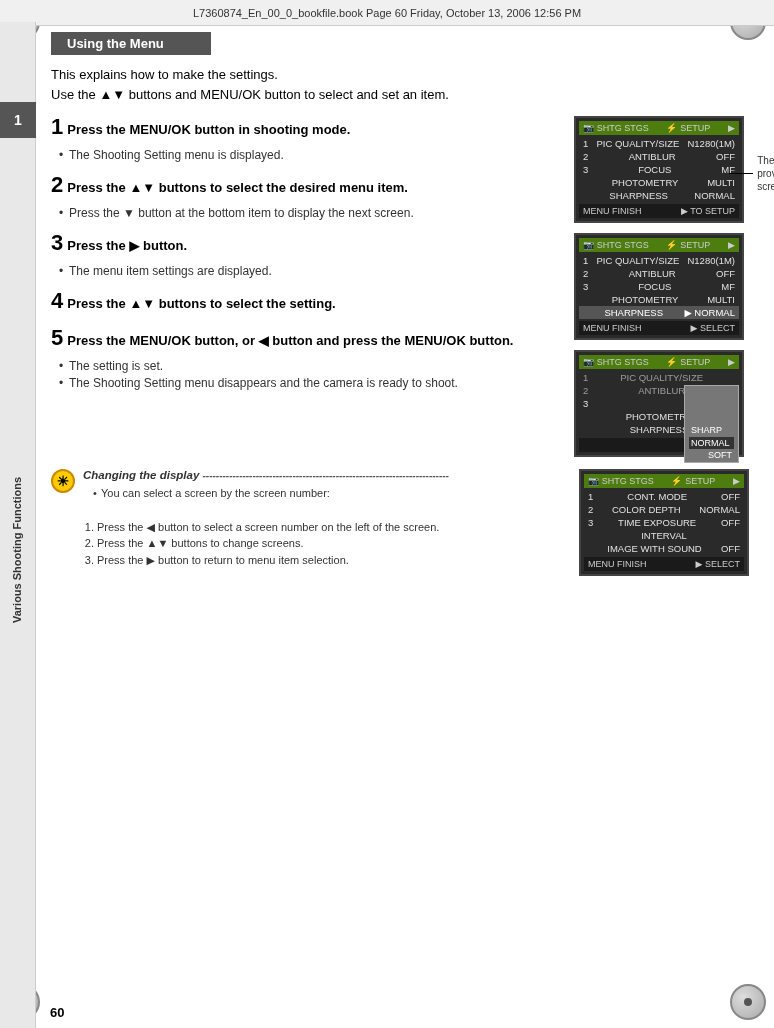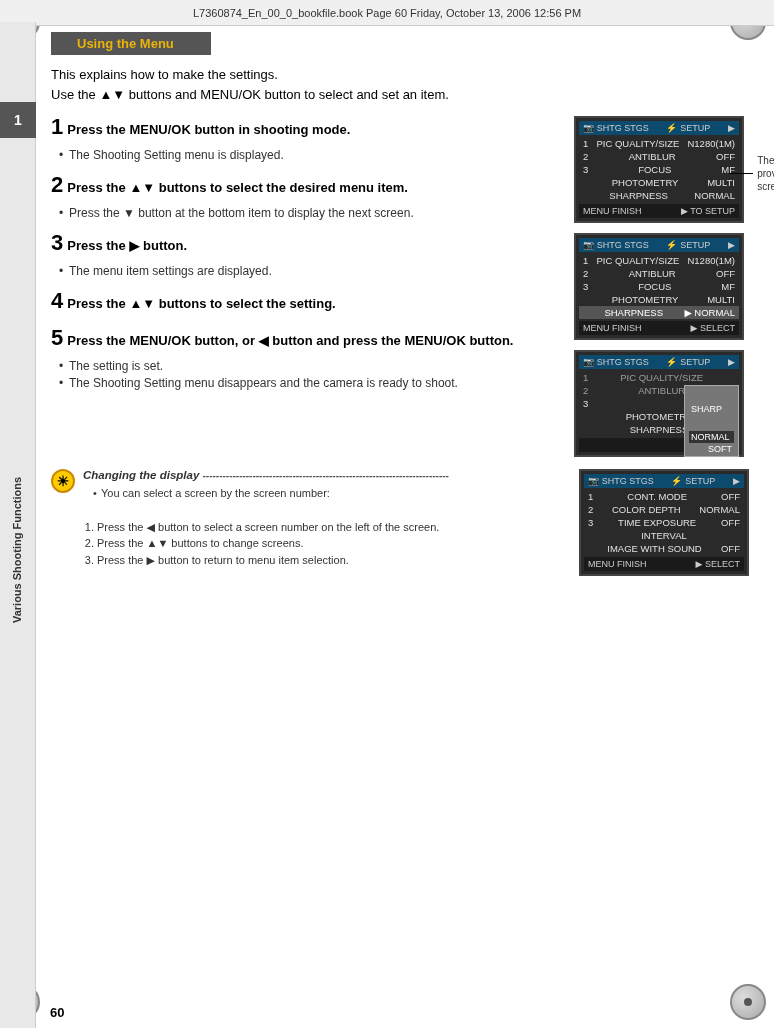--- a/index.html
+++ b/index.html
@@ -113,24 +113,24 @@
       left: 36px;
       top: 22px;
       right: 0;
       bottom: 0;
       padding: 10px 20px 10px 15px;
     }
 
     
     .section-title {
       background: #555;
-      color: #eab308;
+      color: #ffffff;
       font-size: 13px;
       font-weight: bold;
-      padding: 4px 26px;
+      padding: 4px 16px;
       margin-bottom: 10px;
       display: inline-block;
       width: 160px;
     }
 
     .intro-text {
       font-size: 13px;
       color: #000;
       line-height: 1.5;
       margin-bottom: 12px;
@@ -179,21 +179,21 @@
       border: 2px solid #444;
       font-size: 10px;
       color: #e0e0e0;
       padding: 3px;
     }
 
     .cam-header {
       display: flex;
       justify-content: space-between;
       align-items: center;
-      background: #0c4a6e;
+      background: #4d7c0f;
       padding: 2px 4px;
       margin-bottom: 2px;
       color: #ccc;
       font-size: 9px;
     }
 
     .cam-row {
       display: flex;
       justify-content: space-between;
       padding: 1px 4px;
@@ -508,21 +508,21 @@
           <div class="cam-row cam-row-dimmed">
             <span>2</span>
               <span>ANTIBLUR</span>
               <span></span>
           </div>
           <div class="cam-row">
             <span>3</span>
               <span>FOCUS</span>
 
             <div style="background:#777; border:1px solid #aaa; padding:1px 4px; position:absolute; right:0; top:14px; width:55px; z-index:10;">
-              <div style="padding:17px 2px; font-size:9px; color:#fff;">SHARP</div>
+              <div style="padding:2px 2px; font-size:9px; color:#fff;margin-top:36px;">SHARP</div>
               <div style="padding:1px 2px; font-size:9px; color:#fff; background:#333;">NORMAL</div>
               <div style="padding:1px 2px; font-size:9px; color:#fff;text-align:right;">SOFT</div>
             </div>
           </div>
           <div class="cam-row">
             <span></span>
               <span>PHOTOMETRY</span>
               <span></span>
           </div>
           <div class="cam-row">

